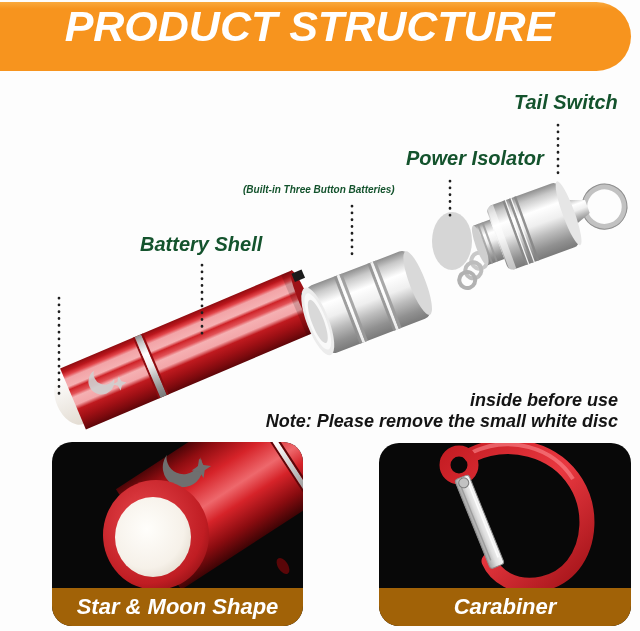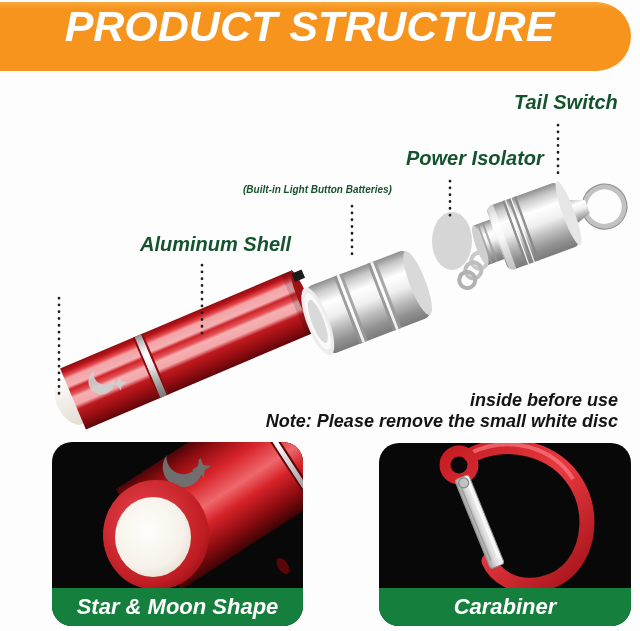--- a/index.html
+++ b/index.html
@@ -33,21 +33,21 @@
   }
   
   .panel {
     position:absolute; background:#080808; border-radius:20px; overflow:hidden;
   }
   .panel-left  { left:52px;  top:442px; width:251px; height:184px; }
   .panel-right { left:368px; top:443px; width:252px; height:183px;margin-left:11px; }
   .panel svg { position:absolute; left:0; top:0; }
   .caption {
     position:absolute; left:0; right:0; bottom:0; height:38px;
-    background:#15803d; display:flex; align-items:center; justify-content:center;
+    background:#a16207; display:flex; align-items:center; justify-content:center;
   }
   .caption span {
     color:#ffffff; font-weight:700; font-style:italic; font-size:22px; white-space:nowrap;
   }
   .leader {
     stroke:#1f1f1f; stroke-width:2.7; fill:none;
     stroke-dasharray:0.2 6.6; stroke-linecap:round;
   }
 </style>
 </head>
@@ -149,22 +149,22 @@
       <ellipse cx="40" cy="0" rx="6" ry="34" fill="#e6e6e6"></ellipse>
     </g>
 
     <line class="leader" x1="59" y1="298" x2="59" y2="399"></line>
     <line class="leader" x1="202" y1="265" x2="202" y2="337"></line>
     <line class="leader" x1="352" y1="206" x2="352" y2="255"></line>
     <line class="leader" x1="450" y1="181" x2="450" y2="219"></line>
     <line class="leader" x1="558" y1="125" x2="558" y2="175"></line>
   </svg>
 
-  <div class="lbl" style="left:140px; top:234px;">Aluminum Shell</div>
-  <div class="lbl lbl-sub" style="left:243px; top:185px;">(Built-in Light Button Batteries)</div>
+  <div class="lbl" style="left:140px; top:234px;">Battery Shell</div>
+  <div class="lbl lbl-sub" style="left:243px; top:185px;">(Built-in Three Button Batteries)</div>
   <div class="lbl" style="left:386px; top:148px;margin-left:20px;">Power Isolator</div>
   <div class="lbl" style="left:514px; top:92px;">Tail Switch</div>
 
   <div class="note">
     <div>inside before use</div>
     <div>Note: Please remove the small white disc</div>
   </div>
 
   <div class="panel panel-left">
     <svg width="251" height="184" viewBox="0 0 251 184">

